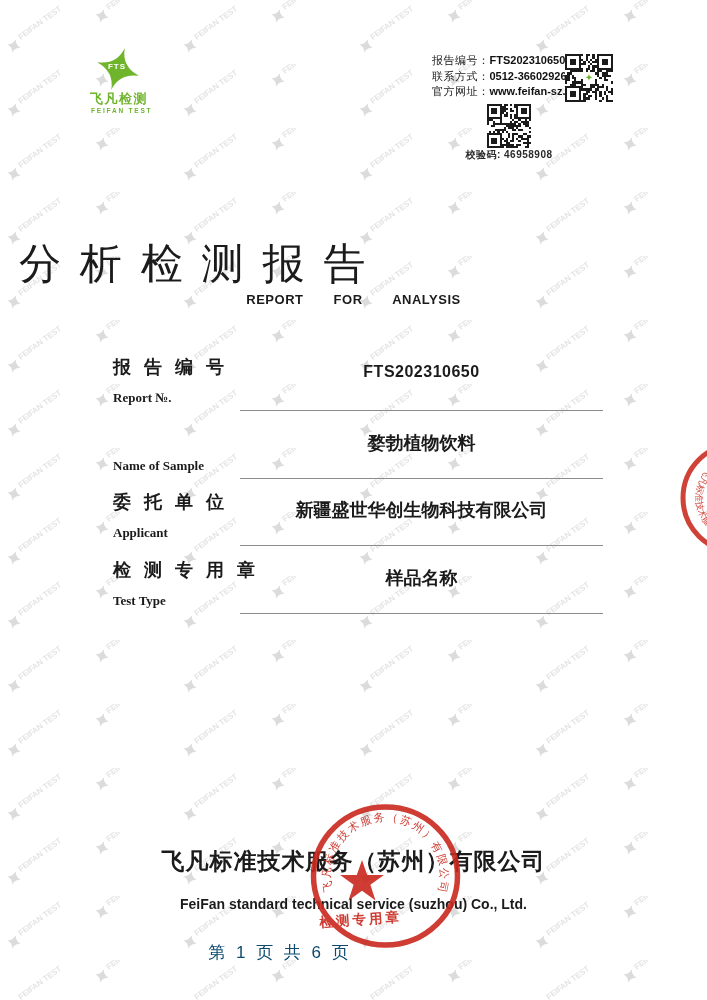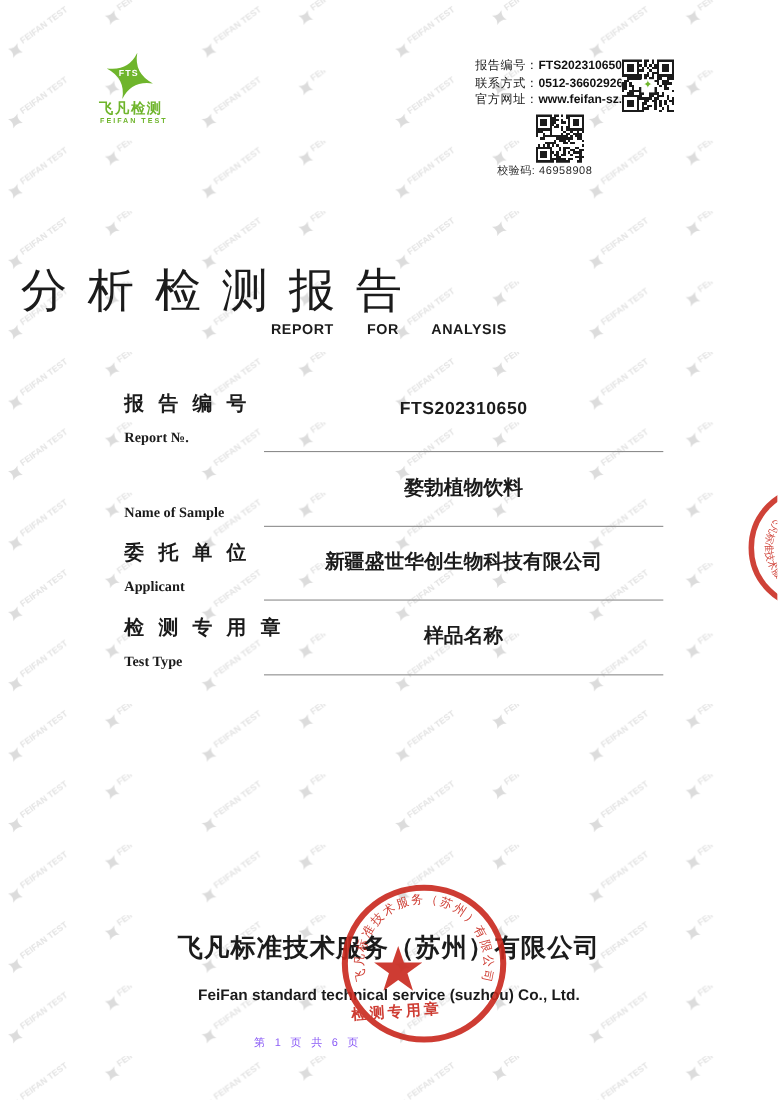--- a/index.html
+++ b/index.html
@@ -20,44 +20,44 @@
   
   .info{position:absolute;left:432px;top:53px;z-index:1;font-size:11px;line-height:15.5px;color:#202020;}
   .info-row{display:flex;white-space:nowrap;}
   .info-label{letter-spacing:0.5px;}
   .info-value{font-weight:bold;color:#111;}
   .qr{position:absolute;z-index:1;background:#fff;}
   .qr1{left:565px;top:54px;width:48px;height:48px;}
   .qr2{left:487px;top:104px;width:44px;height:44px;}
   .qr-star{position:absolute;left:583px;top:72px;width:12px;height:12px;background:#fff;z-index:2;
            color:#6fb52c;font-size:10px;line-height:12px;text-align:center;}
-  .verify{position:absolute;left:452px;top:148px;width:114px;text-align:left;font-size:10px;
-          color:#2a2a2a;z-index:1;letter-spacing:0.5px;}
+  .verify{position:absolute;left:452px;top:148px;width:114px;text-align:center;font-size:10px;
+          color:#2a2a2a;z-index:1;letter-spacing:0.5px;font-weight:bold;}
   
   .title-cn{position:absolute;left:0;top:236px;width:707px;text-align:left;font-size:42px;
             font-weight:500;letter-spacing:0.45em;padding-left:0.45em;box-sizing:border-box;z-index:1;}
   .title-en{position:absolute;left:0;top:292px;width:707px;text-align:center;font-size:13px;
             font-weight:bold;word-spacing:26px;letter-spacing:0.5px;z-index:1;}
   
   .form{position:absolute;left:113px;top:352px;width:490px;z-index:1;}
   .form-row{position:relative;height:67.5px;}
   .lbl-cn{position:absolute;left:0;top:3px;font-size:18px;font-weight:bold;letter-spacing:13px;white-space:nowrap;}
   .lbl-en{position:absolute;left:0;top:38px;font-family:"Liberation Serif",serif;font-weight:bold;
           font-size:13px;white-space:nowrap;text-align:right;}
   .val{position:absolute;left:127px;top:11px;width:363px;text-align:center;font-weight:bold;}
   .val-latin{font-size:16px;letter-spacing:0.5px;}
   .val-cn{font-size:18px;}
   .uline{position:absolute;left:127px;top:58px;width:363px;border-bottom:1px solid #8c8c8c;}
   
   .company-cn{position:absolute;left:0;top:846px;width:707px;text-align:center;font-size:23px;
               font-weight:bold;letter-spacing:1px;z-index:1;}
   .company-en{position:absolute;left:0;top:896px;width:707px;text-align:center;font-size:14px;
               font-weight:bold;z-index:1;}
-  .page-info{position:absolute;left:0;top:941px;width:560px;text-align:center;font-size:10px;
-             letter-spacing:3px;color:#8b5cf6;z-index:1;}
+  .page-info{position:absolute;left:0;top:941px;width:560px;text-align:center;font-size:17px;
+             letter-spacing:3px;color:#0c4a6e;z-index:1;}
   
   .seal-main{position:absolute;left:306px;top:800px;z-index:3;opacity:0.9;}
   .seal-edge{position:absolute;left:660px;top:436px;z-index:3;opacity:0.88;}
   .seal-red{stroke:#c9281d;fill:none;}
   .seal-text{fill:#c9281d;font-family:"Liberation Sans",sans-serif;}
 </style>
 </head>
 <body>
 
 <div class="page">

